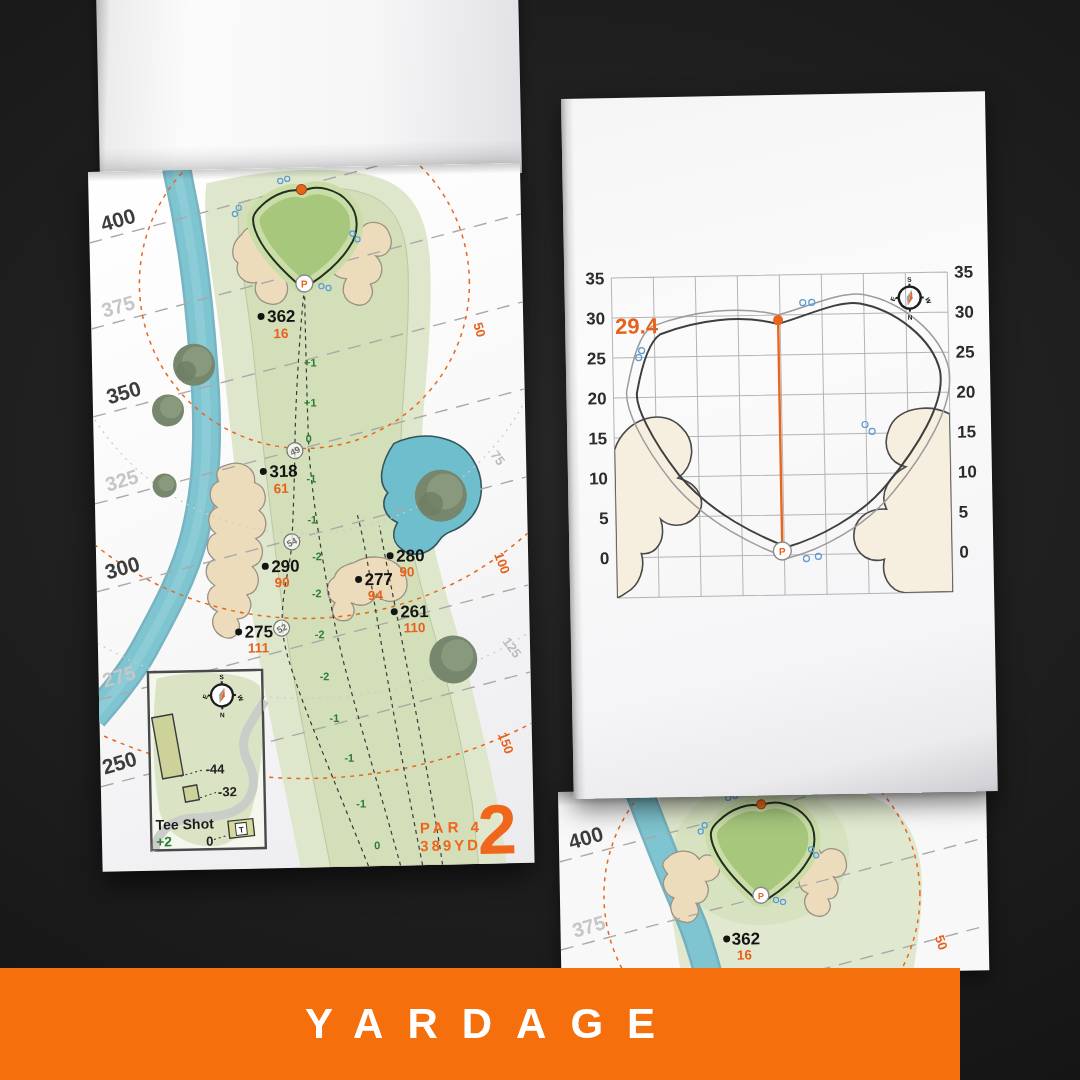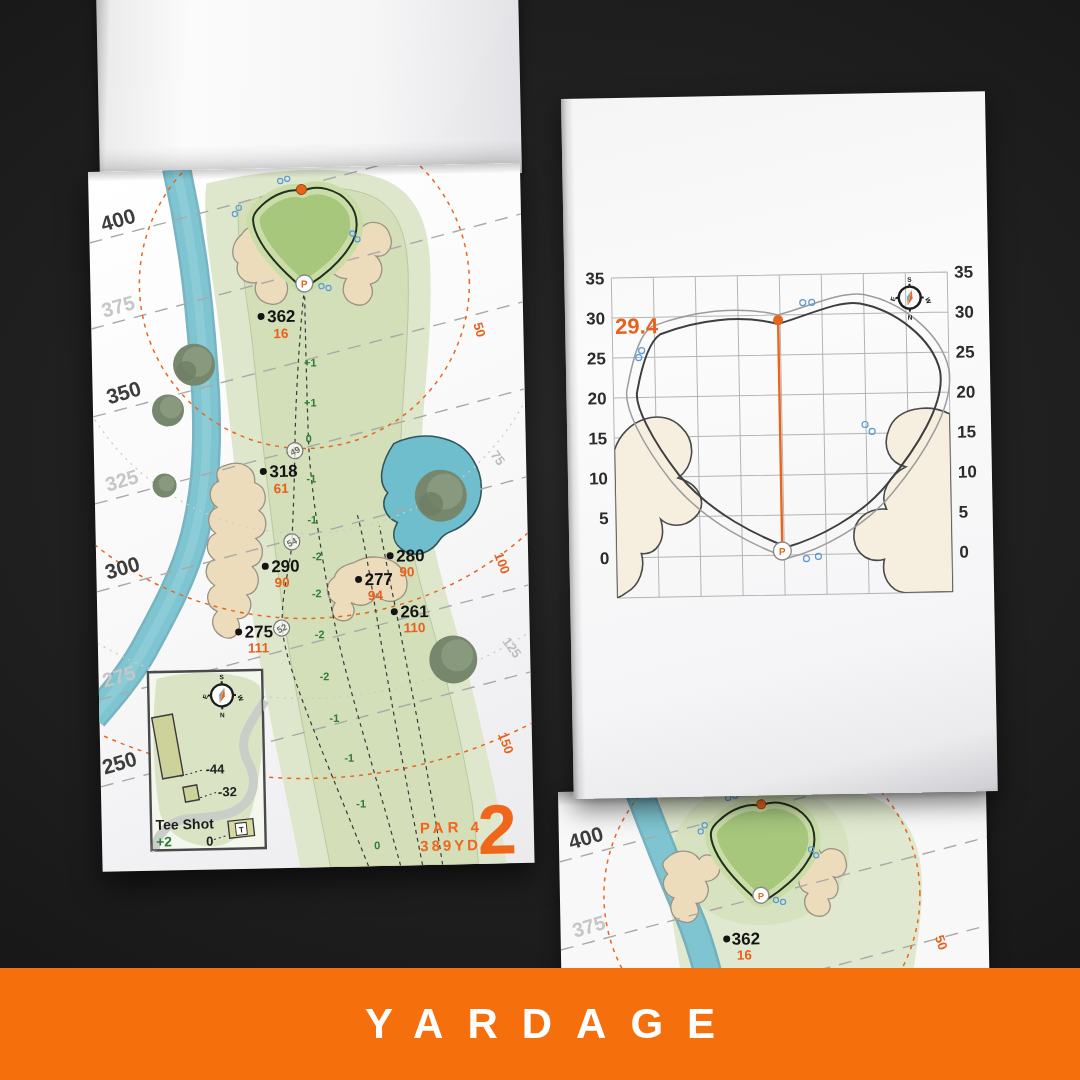--- a/index.html
+++ b/index.html
@@ -19,21 +19,21 @@
     background:linear-gradient(180deg,rgba(0,0,0,.20),rgba(0,0,0,0));}
   #right-page{left:561px;top:99px;width:424px;height:700px;transform:rotate(-1.05deg);transform-origin:0 0;
     background:linear-gradient(168deg,#f5f5f6 0%,#fbfbfb 35%,#f5f5f7 78%,#ebebee 92%,#d2d2d6 99%,#c6c6ca 100%);
     box-shadow:0 10px 26px rgba(0,0,0,.55);z-index:2;}
   #right-page::before{content:"";position:absolute;left:0;top:0;width:12px;height:100%;
     background:linear-gradient(90deg,rgba(0,0,0,.30),rgba(0,0,0,.10) 45%,rgba(0,0,0,0));}
   #under-page{left:558px;top:792px;width:428px;height:186px;transform:rotate(-1.05deg);transform-origin:0 0;
     background:#f8f8f9;z-index:1;box-shadow:0 8px 18px rgba(0,0,0,.5);}
   #under-page::before{content:"";position:absolute;left:0;top:0;right:0;height:14px;z-index:3;
     background:linear-gradient(180deg,rgba(0,0,0,.28),rgba(0,0,0,0));}
-  #banner{position:absolute;left:0;top:968px;width:1080px;height:112px;background:#F5700D;z-index:6;
+  #banner{position:absolute;left:0;top:968px;width:960px;height:112px;background:#F5700D;z-index:6;
     display:flex;align-items:center;justify-content:center;}
   #banner .t{color:#ffffff;font-weight:bold;font-size:42px;letter-spacing:24px;padding-left:24px;}
   svg{position:absolute;left:0;top:0;}
   svg text{font-family:"Liberation Sans",sans-serif;}
   .dist-d{font-size:21px;font-weight:bold;fill:#3d3d3d;}
   .dist-l{font-size:20px;font-weight:bold;fill:#c6c6c6;}
   .arc-o{font-size:13px;font-weight:bold;fill:#E8611C;}
   .arc-g{font-size:13px;font-weight:bold;fill:#bcbcbc;}
   .mk{font-size:17px;font-weight:bold;fill:#141414;}
   .mk-sub{font-size:13.5px;font-weight:bold;fill:#E8611C;}

